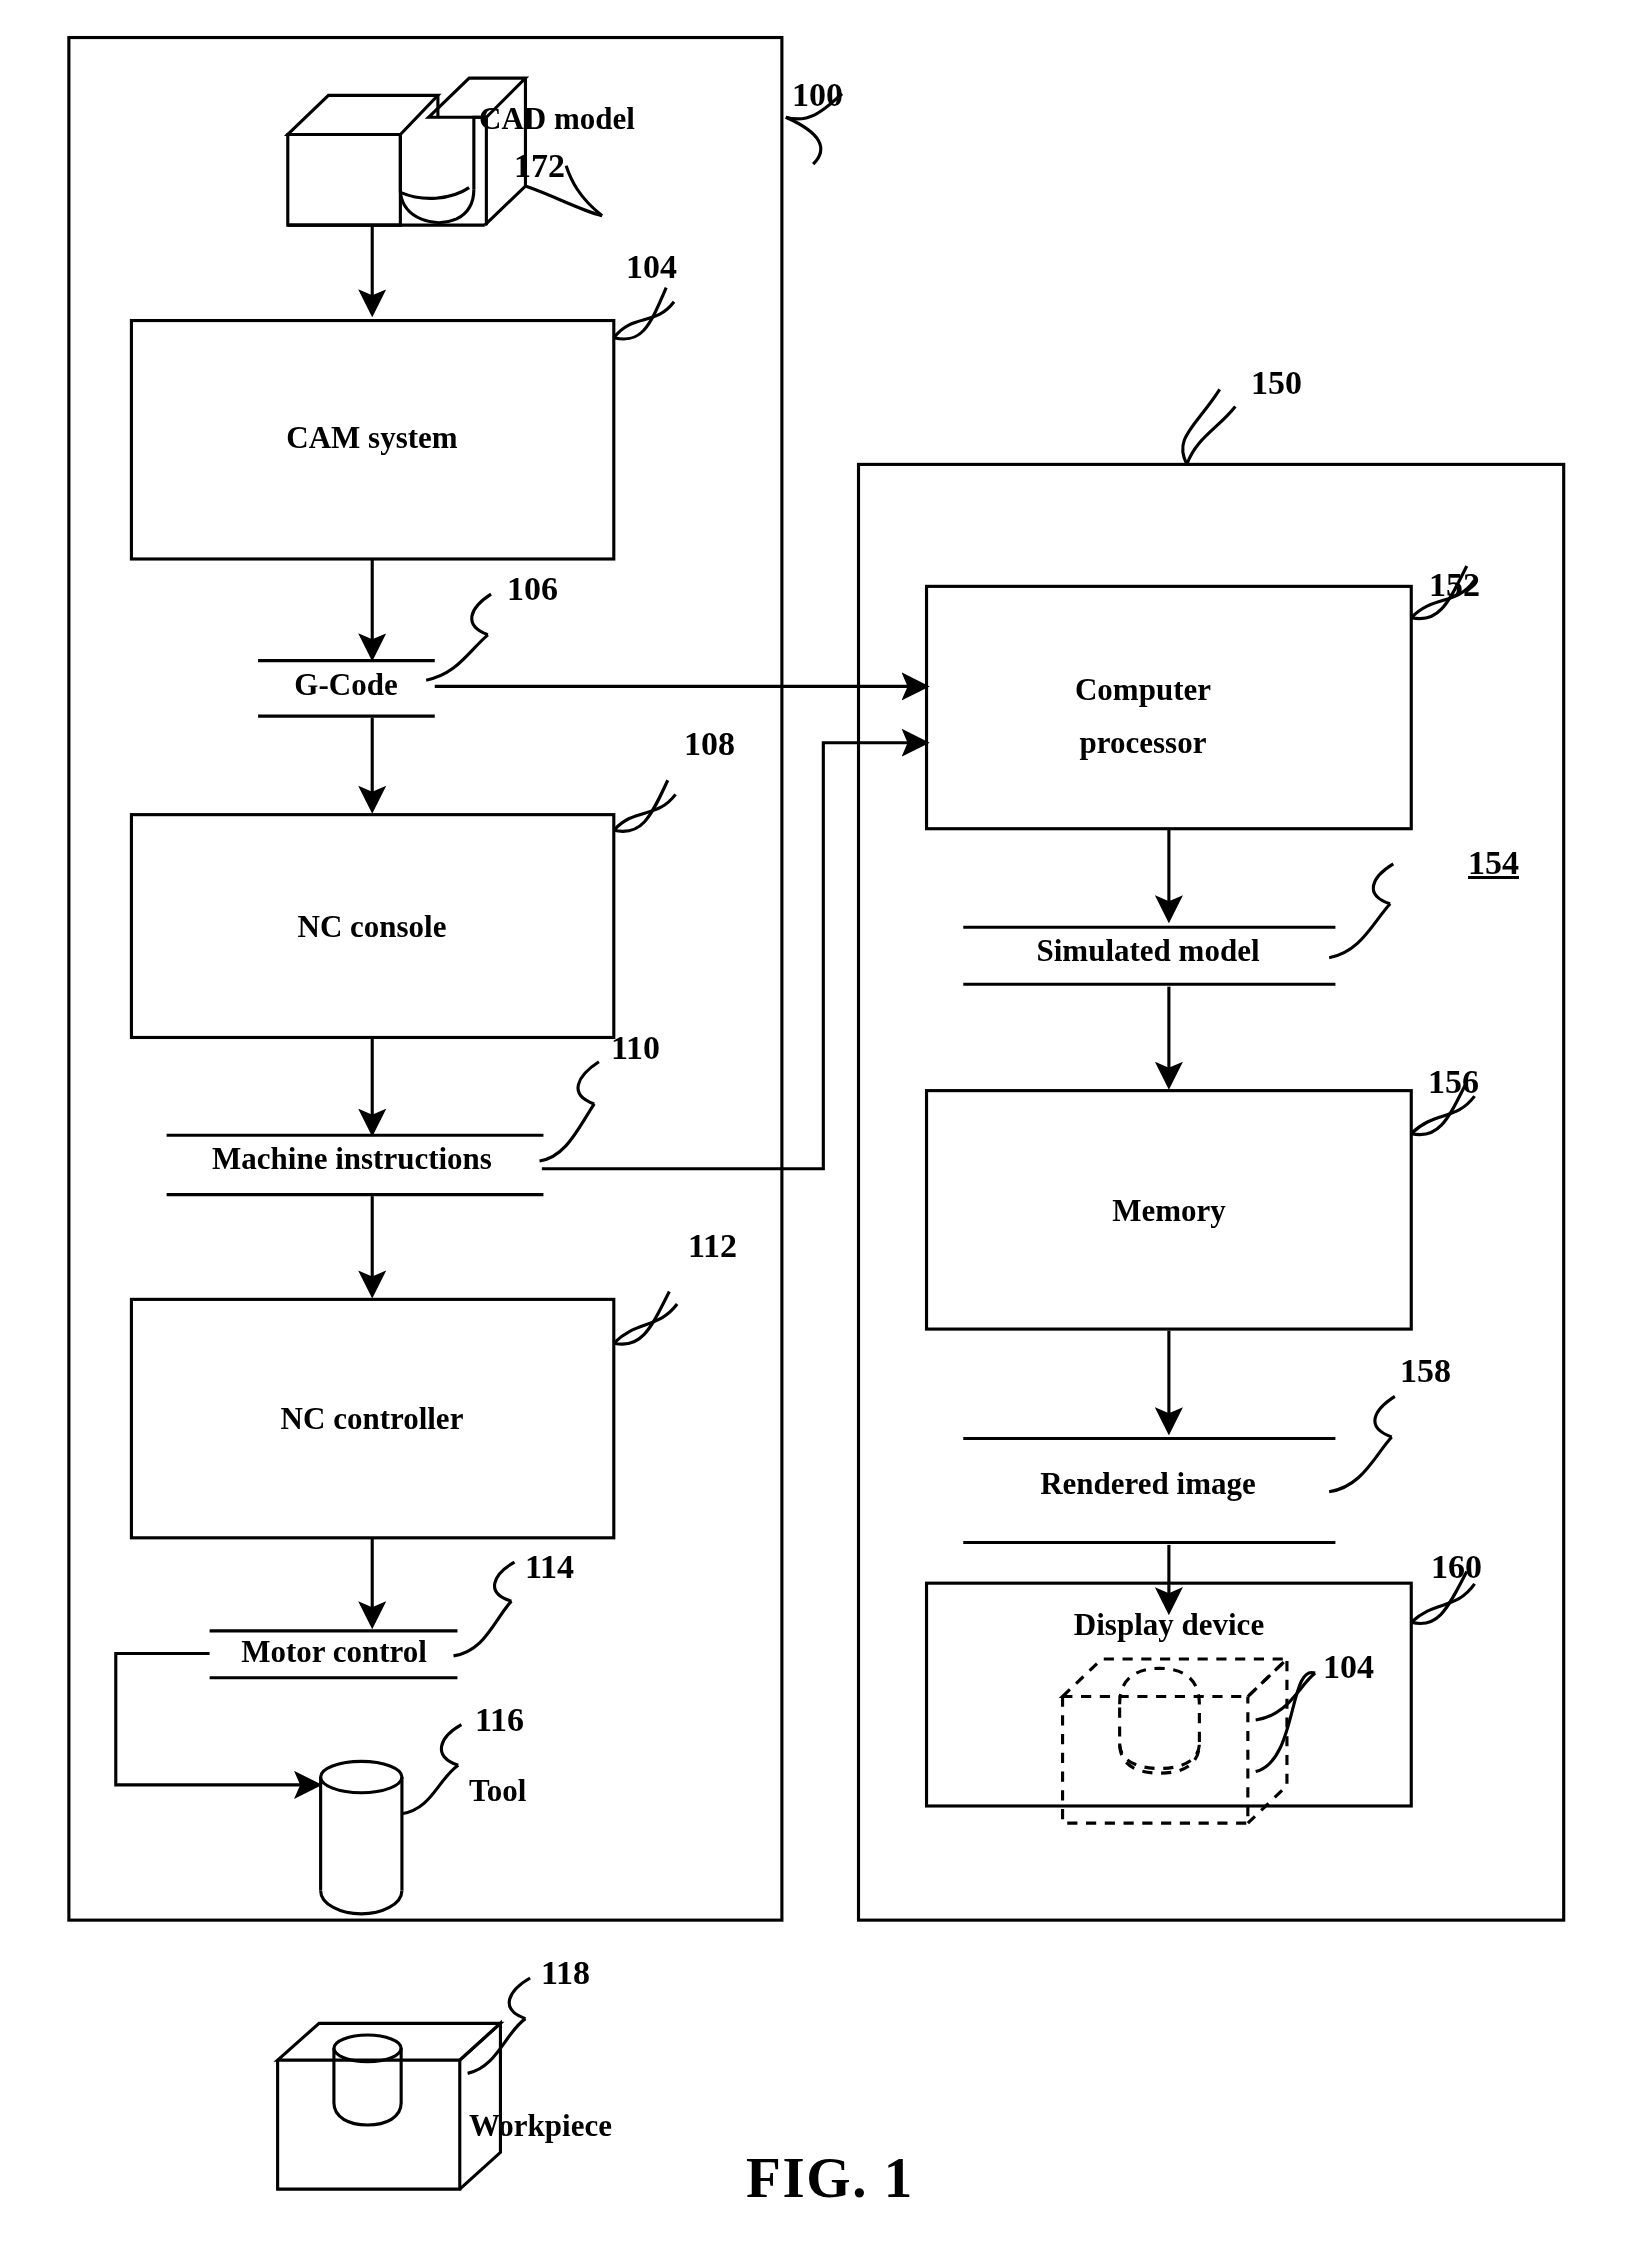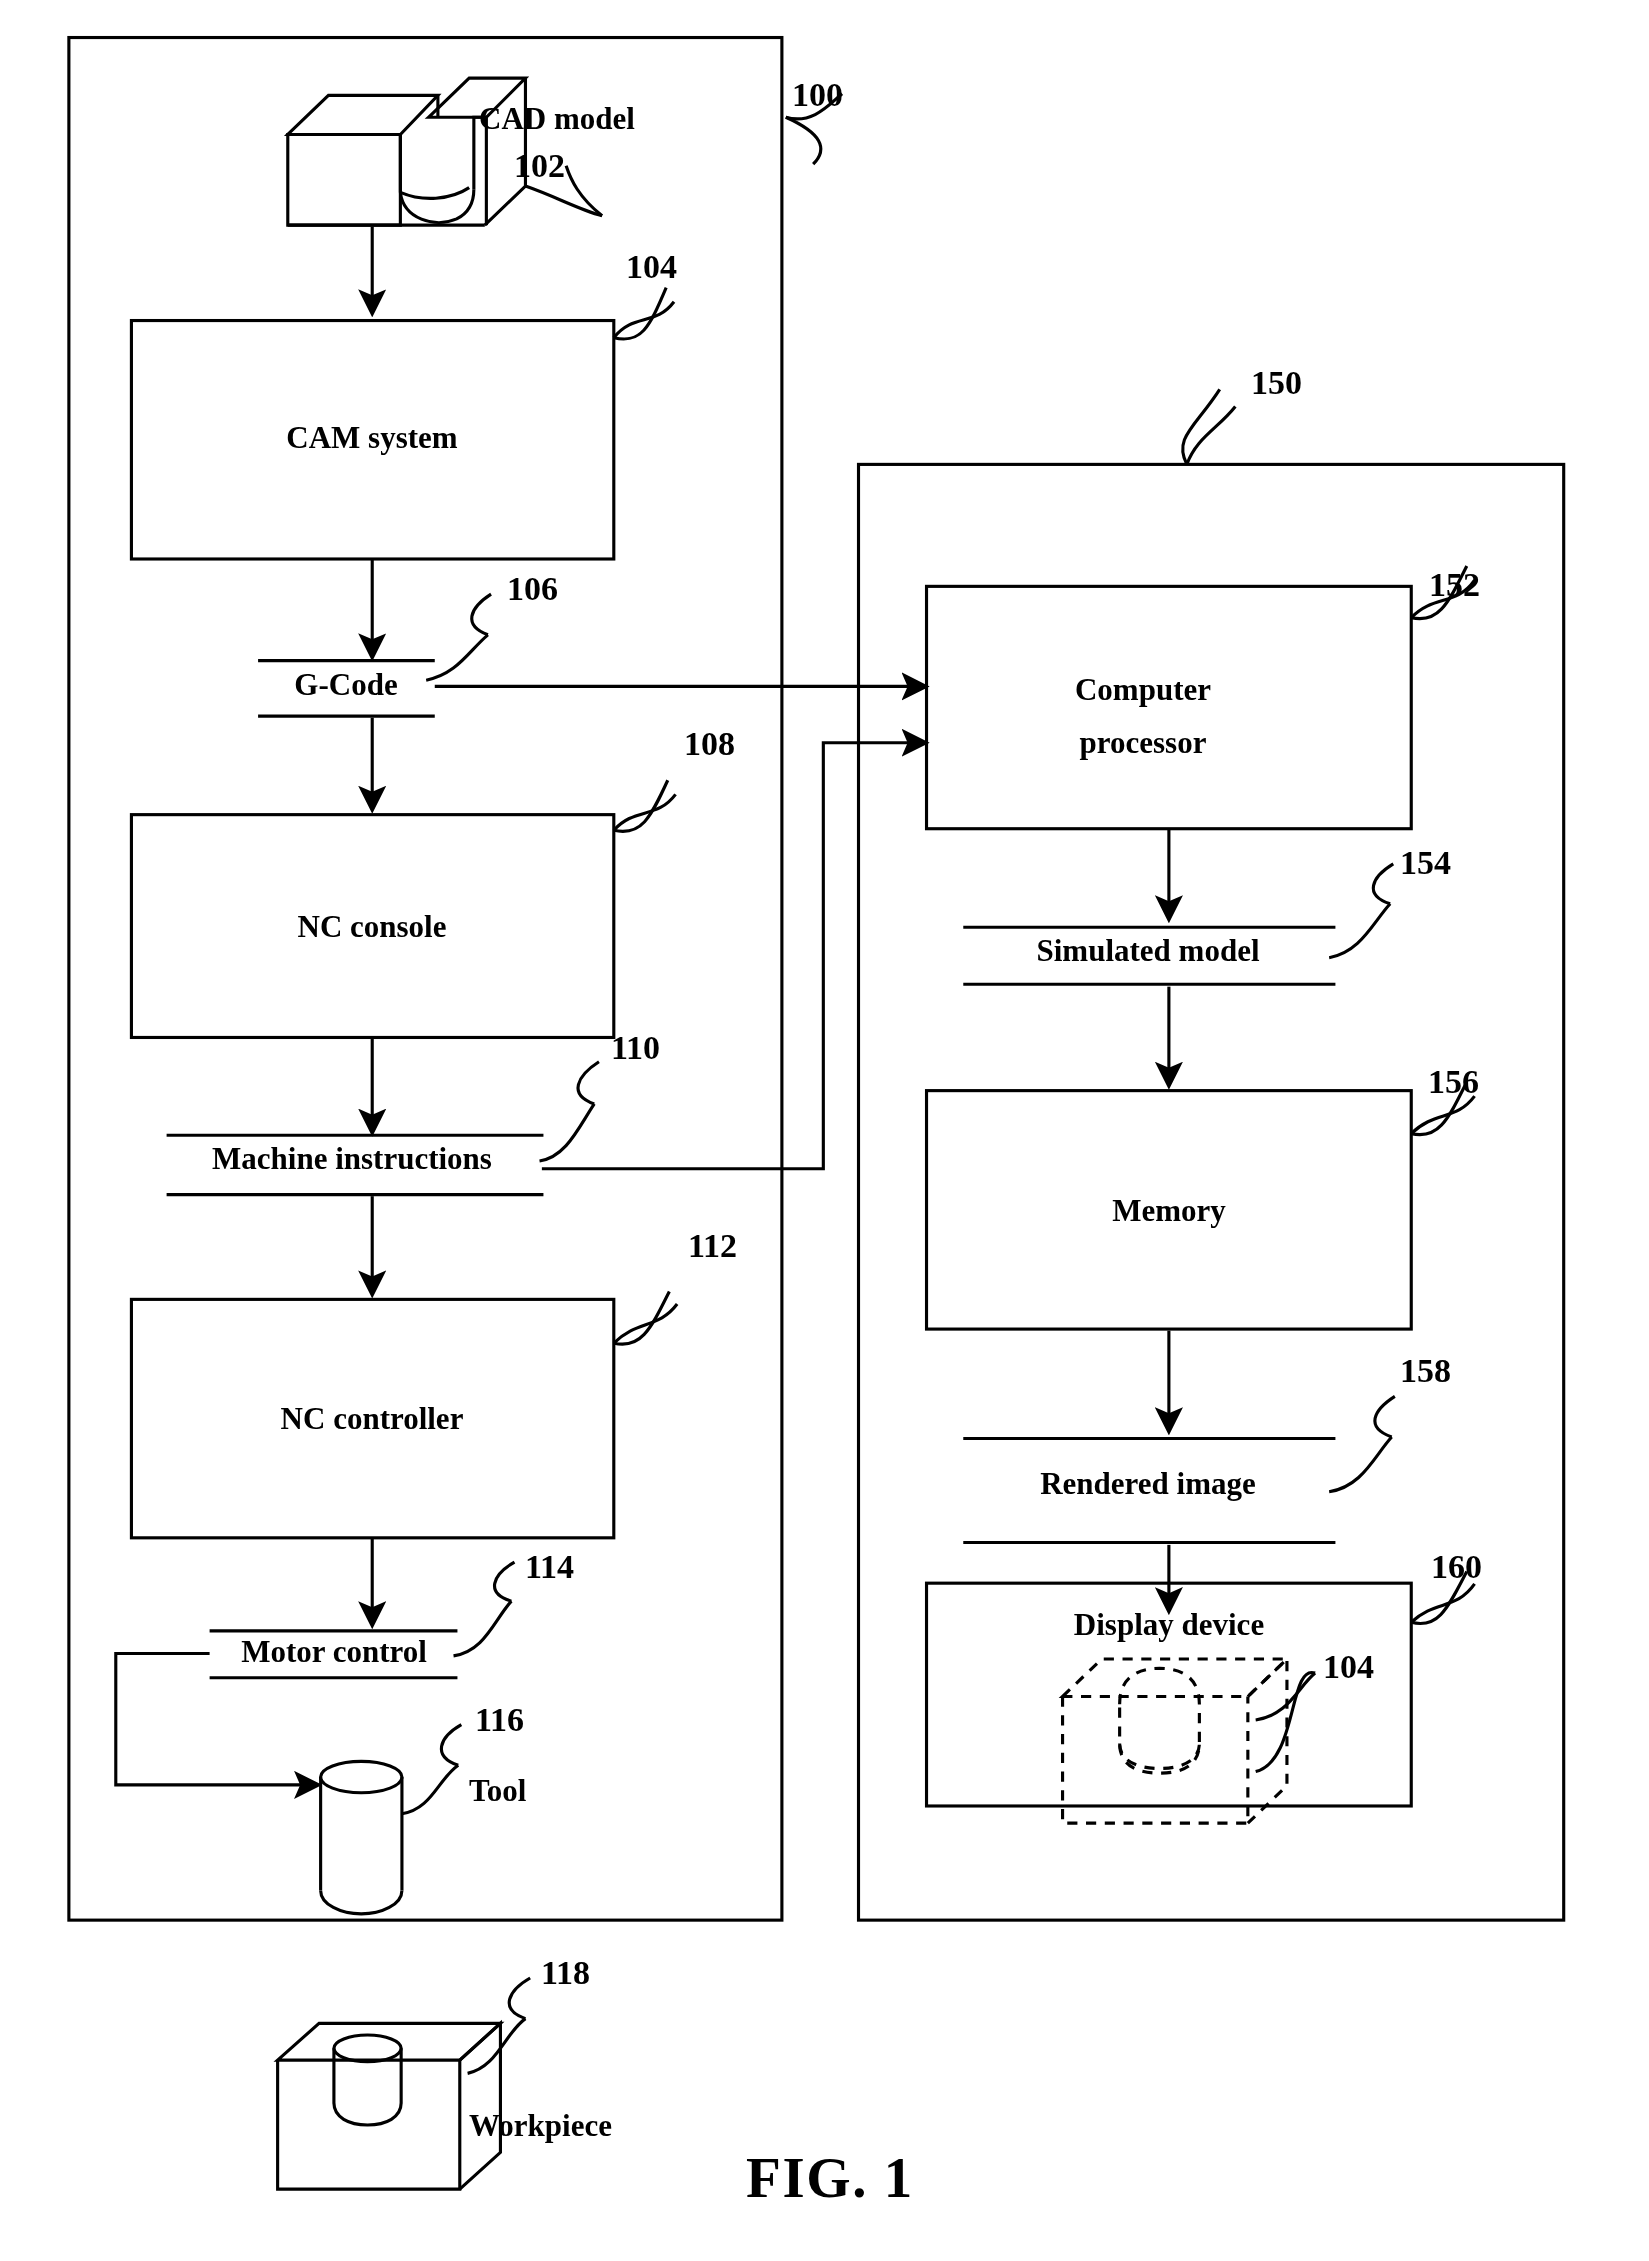--- a/index.html
+++ b/index.html
@@ -181,21 +181,21 @@
       <path d="M1432 2230 C1432 2252 1454 2262 1483 2262 C1512 2262 1534 2252 1534 2230"></path>
     </g>
     <path d="M1606 2200 C1648 2194 1660 2158 1682 2140" stroke-width="4"></path>
     <path d="M1682 2140 C1648 2128 1660 2252 1606 2266" stroke-width="4"></path>
   </g>
 </svg>
 
 <div class="lbl reflabel" style="left:792px;top:78px;">100</div>
 
 <div class="lbl boxlabel" style="left:479px;top:103px;">CAD model</div>
-<div class="lbl reflabel" style="left:514px;top:149px;">102</div>
+<div class="lbl reflabel" style="left:514px;top:149px;">172</div>
 
 <div class="lbl reflabel" style="left:626px;top:250px;">104</div>
 
 <div class="lbl boxlabel ctr" style="left:372px;top:422px;">CAM system</div>
 
 <div class="lbl reflabel" style="left:507px;top:572px;">106</div>
 
 <div class="lbl datalabel ctr" style="left:346px;top:669px;">G-Code</div>
 
 <div class="lbl reflabel" style="left:684px;top:727px;">108</div>
@@ -222,21 +222,21 @@
 <div class="lbl reflabel" style="left:541px;top:1956px;">118</div>
 <div class="lbl plainlabel" style="left:469px;top:2110px;text-align:right;">Workpiece</div>
 
 <div class="lbl reflabel" style="left:1251px;top:366px;">150</div>
 
 <div class="lbl reflabel" style="left:1429px;top:568px;">152</div>
 
 <div class="lbl boxlabel ctr" style="left:1143px;top:674px;">Computer</div>
 <div class="lbl boxlabel ctr" style="left:1143px;top:727px;">processor</div>
 
-<div class="lbl reflabel" style="left:1400px;top:846px;">154</div>
+<div class="lbl reflabel" style="left:1468px;top:846px;text-decoration:underline;">154</div>
 
 <div class="lbl datalabel ctr" style="left:1148px;top:935px;">Simulated model</div>
 
 <div class="lbl reflabel" style="left:1428px;top:1065px;">156</div>
 
 <div class="lbl boxlabel ctr" style="left:1169px;top:1195px;">Memory</div>
 
 <div class="lbl reflabel" style="left:1400px;top:1354px;">158</div>
 
 <div class="lbl datalabel ctr" style="left:1148px;top:1468px;">Rendered image</div>

